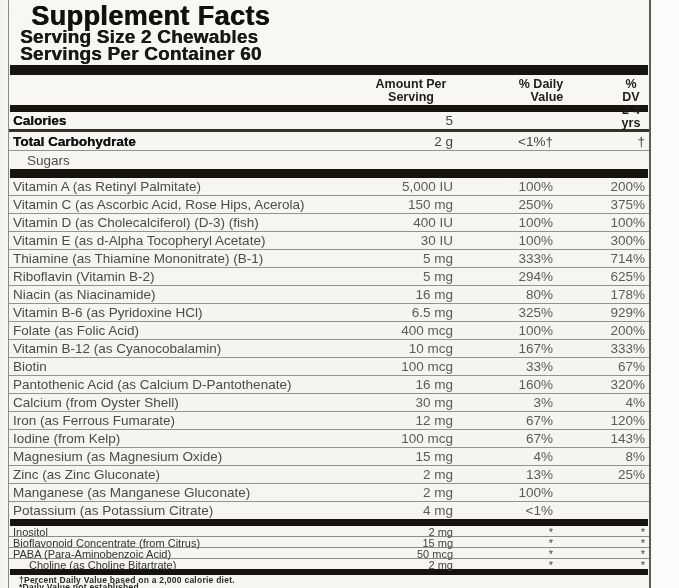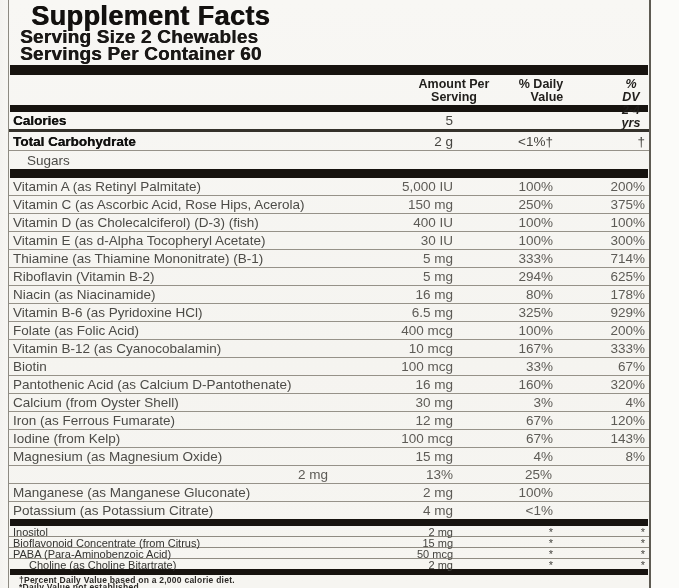--- a/index.html
+++ b/index.html
@@ -51,23 +51,23 @@
   .colheads { position: relative; height: 30px; }
   .colhead {
     position: absolute; top: 3px;
     transform: translateX(-50%);
     font-size: 12.5px; font-weight: bold;
     line-height: 13px;
     text-align: center;
     white-space: pre-line;
     color: #201e1b;
   }
-  .ch-amount { left: 445px; }
+  .ch-amount { left: 402px; }
   .ch-dv { left: 532px; text-align: right; }
-  .ch-dv2 { left: 622px; font-style: italic; }
+  .ch-dv2 { left: 622px; }
   .row {
     display: grid;
     grid-template-columns: 1fr 125px 100px 93px;
     align-items: center;
     height: 17px;
     border-bottom: 1px solid #969289;
     font-size: 13.5px;
     color: #4c4b47;
   }
   .row:last-child { border-bottom: none; }
@@ -236,20 +236,21 @@
     <span class="dv">67%</span>
     <span class="dvy">143%</span>
   </div>
         <div class="row">
     <span class="name">Magnesium (as Magnesium Oxide)</span>
     <span class="amount">15 mg</span>
     <span class="dv">4%</span>
     <span class="dvy">8%</span>
   </div>
         <div class="row">
+    <span class="name">Zinc (as Zinc Gluconate)</span>
     <span class="amount">2 mg</span>
     <span class="dv">13%</span>
     <span class="dvy">25%</span>
   </div>
         <div class="row">
     <span class="name">Manganese (as Manganese Gluconate)</span>
     <span class="amount">2 mg</span>
     <span class="dv">100%</span>
     <span class="dvy"></span>
   </div>

